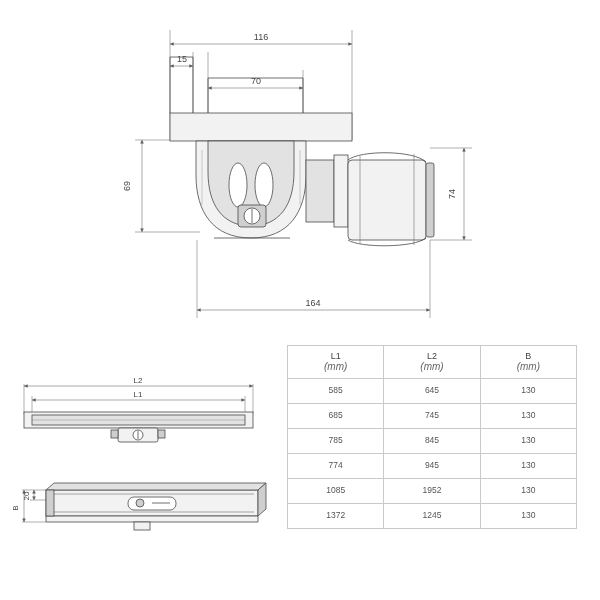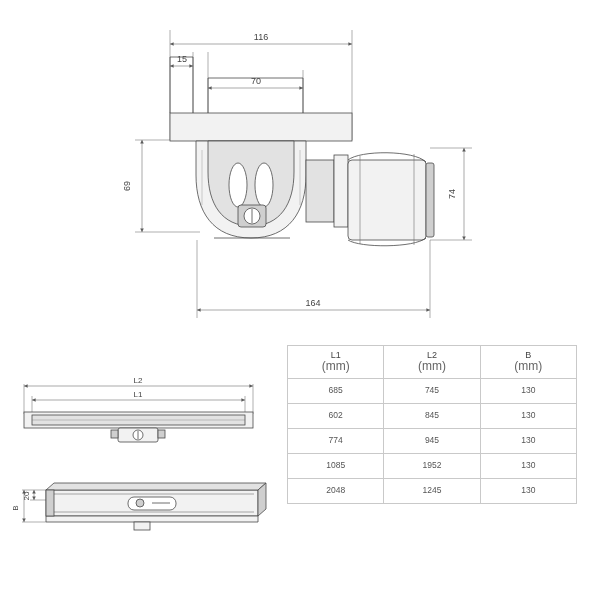--- a/index.html
+++ b/index.html
@@ -43,22 +43,23 @@
     height: 24px;
     line-height: 1.15;
   }
   .spec-table th {
     height: 32px;
     color: #444;
     font-size: 9px;
   }
   .spec-table th .unit {
     display: block;
-    font-size: 12px;
+    font-size: 10px;
     color: #666;
+    font-style: italic;
   }
   .spec-table td {
     font-size: 8.5px;
   }
 
   
   svg { display: block; }
   .ln { stroke: #4a4a4a; stroke-width: 0.8; fill: none; }
   .ln-thin { stroke: #6e6e6e; stroke-width: 0.6; fill: none; }
   .ln-ext { stroke: #7a7a7a; stroke-width: 0.6; fill: none; }
@@ -246,40 +247,45 @@
           <span class="unit">(mm)</span>
         </th>
         <th>
           <span>B</span>
           <span class="unit">(mm)</span>
         </th>
       </tr>
     </thead>
     <tbody>
       <tr>
+        <td>585</td>
+        <td>645</td>
+        <td>130</td>
+      </tr>
+      <tr>
         <td>685</td>
         <td>745</td>
         <td>130</td>
       </tr>
       <tr>
-        <td>602</td>
+        <td>785</td>
         <td>845</td>
         <td>130</td>
       </tr>
       <tr>
         <td>774</td>
         <td>945</td>
         <td>130</td>
       </tr>
       <tr>
         <td>1085</td>
         <td>1952</td>
         <td>130</td>
       </tr>
       <tr>
-        <td>2048</td>
+        <td>1372</td>
         <td>1245</td>
         <td>130</td>
       </tr>
     </tbody>
   </table>
 
 </div>
 
 </body></html>

